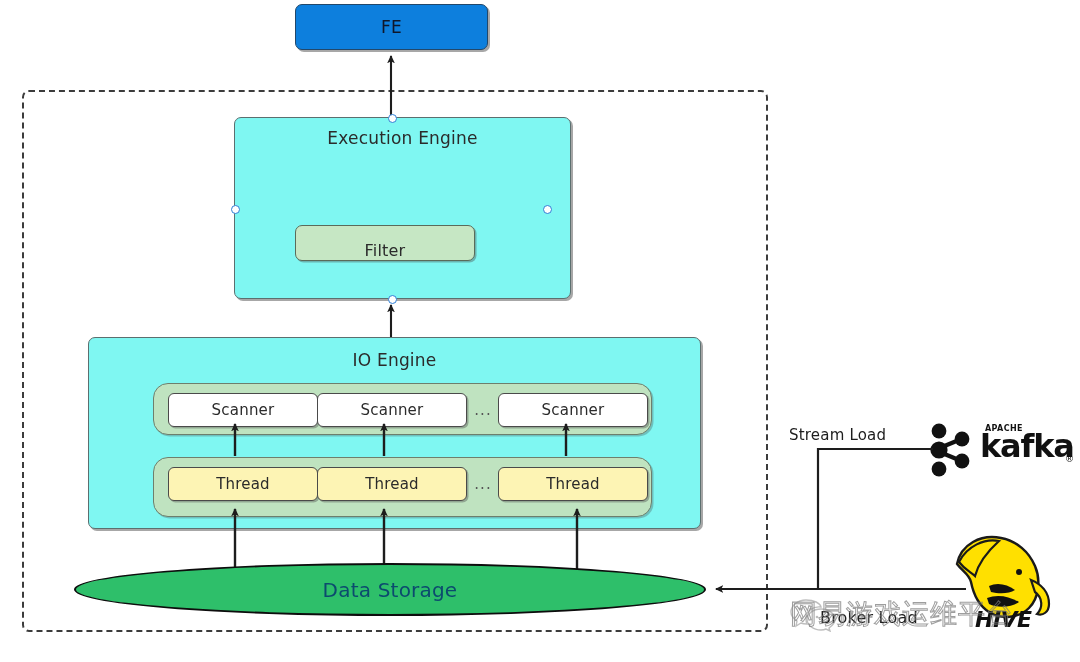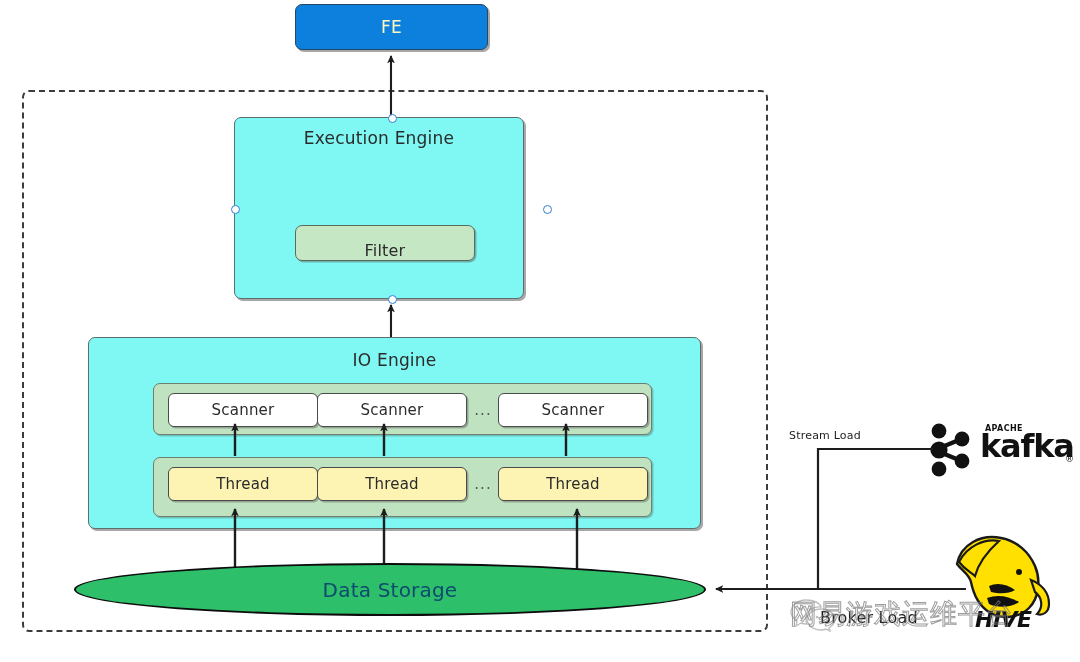--- a/index.html
+++ b/index.html
@@ -29,36 +29,36 @@
     box-shadow:2px 2px 0 rgba(60,60,60,.45);
   }
   .node .lbl{pointer-events:none;}
 
   
   #fe{
     left:295px;top:4px;width:193px;height:46px;
     background:#0d7fdd;
     border:1.4px solid #22486b;
     border-radius:7px;
-    color:#fef9c3;
+    color:#0f172a;
     font-size:17px;
   }
 
   
   #be-boundary{
     left:22px;top:90px;width:746px;height:542px;
     border:2.2px dashed #3c3c3c;
     border-radius:7px;
     background:transparent;
     box-shadow:none;
   }
 
   
   #exec-engine{
-    left:234px;top:117px;width:290px;height:182px;
+    left:234px;top:117px;width:337px;height:182px;
     background:#7ff7f2;
     border:1.3px solid #5c6f6f;
     border-radius:7px;
     display:block;
   }
   #exec-engine .title{
     position:absolute;left:0;right:0;top:10px;
     text-align:center;font-size:17px;color:#2b2b2b;
   }
   .subnode{
@@ -84,21 +84,21 @@
   }
   #io-engine .title{
     position:absolute;left:0;right:0;top:12px;
     text-align:center;font-size:17px;color:#2b2b2b;
   }
   .band{
     position:absolute;
     box-sizing:border-box;
     background:#bfe3c0;
     border:1.2px solid #6d7f6d;
-    border-radius:7px;
+    border-radius:15px;
     box-shadow:1.5px 1.5px 0 rgba(70,70,70,.30);
   }
   #scanner-band{left:64px;top:45px;width:499px;height:52px;}
   #thread-band{left:64px;top:119px;width:499px;height:60px;}
 
   .cell{
     position:absolute;
     box-sizing:border-box;
     top:9px;height:34px;
     display:flex;align-items:center;justify-content:center;
@@ -128,21 +128,21 @@
     font-size:20px;color:#0c4a6e;
     z-index:4;
   }
 
   
   #wires{position:absolute;left:0;top:0;width:1080px;height:662px;pointer-events:none;z-index:3;}
 
   
   #stream-load-label{
     left:789px;top:423px;width:140px;height:24px;
-    font-size:11px;color:#1d1d1d;
+    font-size:15px;color:#1d1d1d;
     display:flex;align-items:center;justify-content:flex-start;
     border:none;box-shadow:none;background:transparent;
   }
   #kafka-logo{
     left:928px;top:418px;width:146px;height:62px;
     border:none;box-shadow:none;background:transparent;
     display:block;
   }
   #kafka-logo .kmark{position:absolute;left:0;top:4px;width:48px;height:56px;}
   #kafka-logo .kapache{

